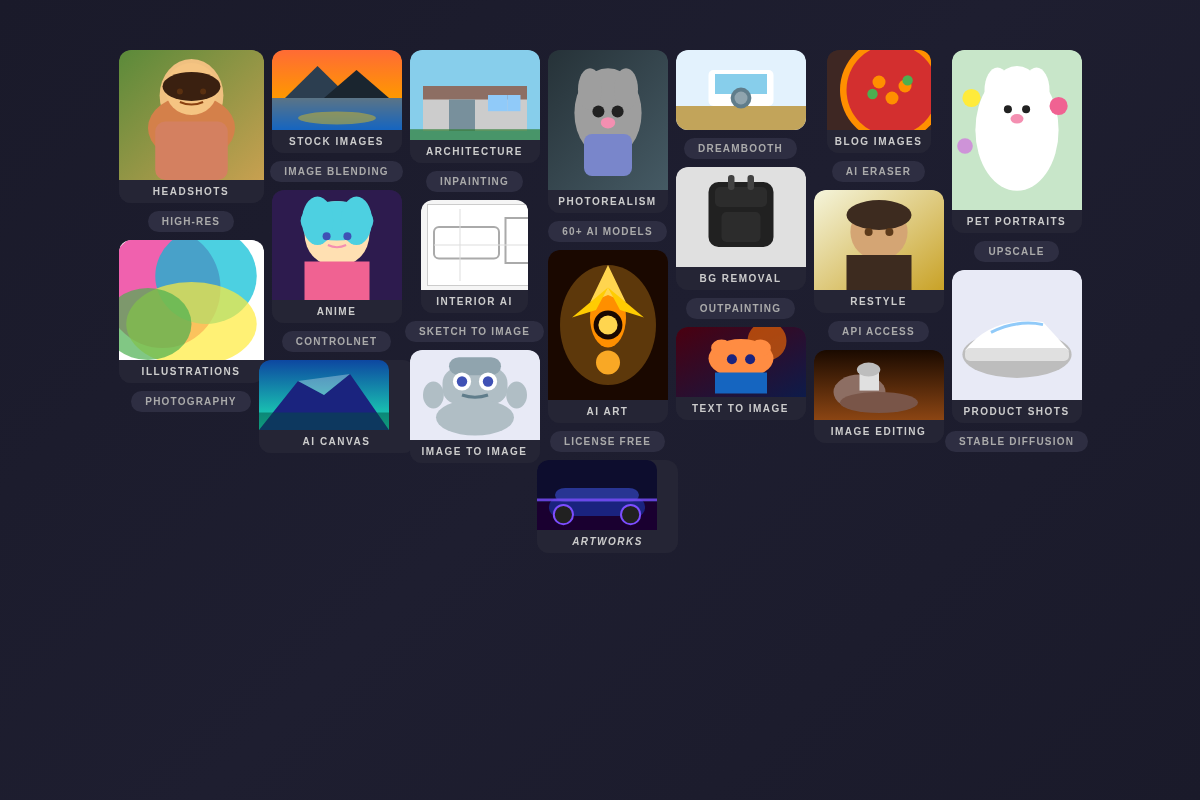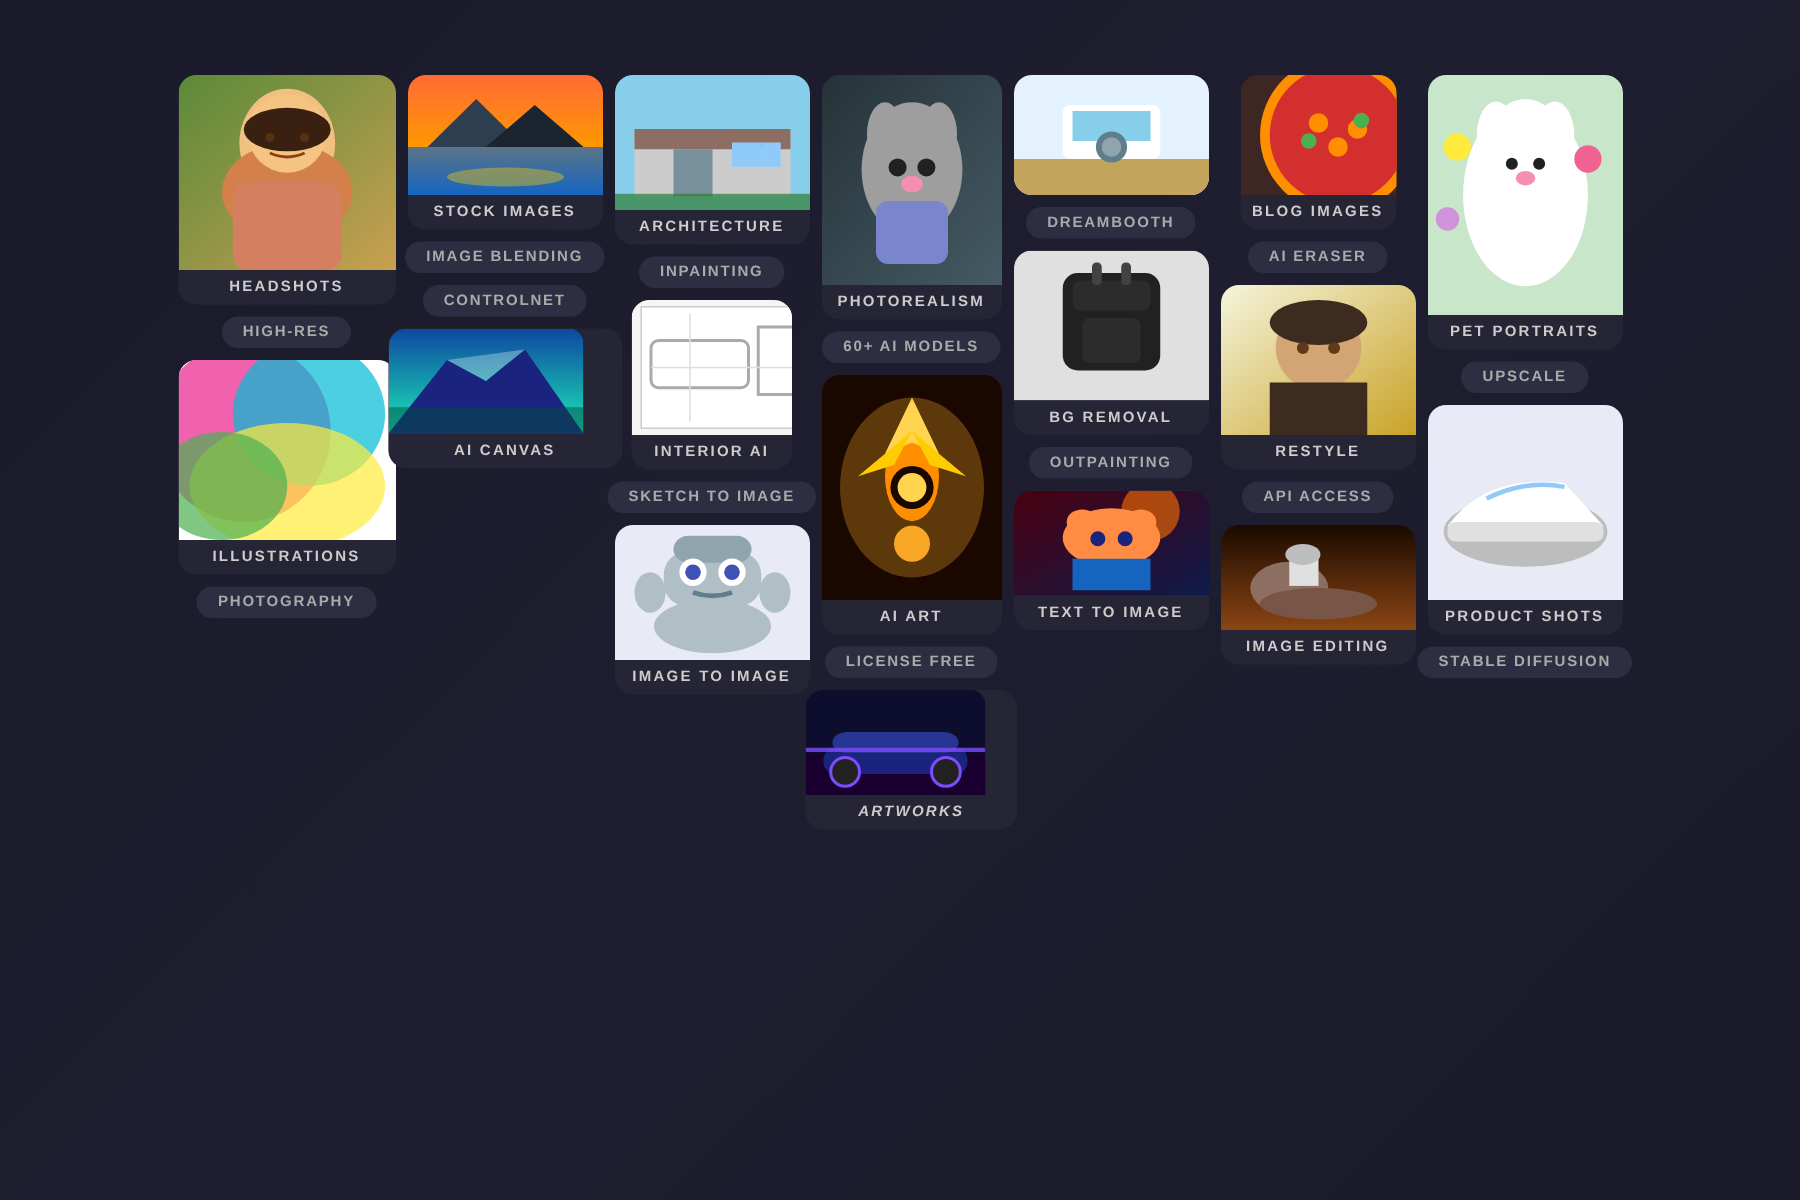--- a/index.html
+++ b/index.html
@@ -149,20 +149,34 @@
             </defs>
             <rect width="130" height="80" fill="url(#sky)"></rect>
             <polygon points="13,48 45.5,16 78,48" fill="#2c3e50"></polygon>
             <polygon points="52,48 84.5,20 117,48" fill="#1a252f"></polygon>
             <rect x="0" y="48" width="130" height="32" fill="#1565c0" opacity="0.7"></rect>
             <ellipse cx="65" cy="68" rx="39" ry="6.4" fill="#ffcc02" opacity="0.4"></ellipse>
           </svg></div>
         <div class="card-label">STOCK IMAGES</div>
       </div>
       <div class="tag-pill">IMAGE BLENDING</div>
+      <div class="card" style="width: 130px;">
+        <div class="img-box" style="height: 110px; width: 130px;"><svg width="130" height="110" xmlns="http://www.w3.org/2000/svg">
+            <rect width="130" height="110" fill="#2d1b4e"></rect>
+            <ellipse cx="65" cy="44" rx="32.5" ry="33" fill="#ffe0b2"></ellipse>
+            <ellipse cx="65" cy="30.800000000000004" rx="36.400000000000006" ry="19.8" fill="#4dd0e1"></ellipse>
+            <ellipse cx="45.5" cy="30.800000000000004" rx="15.6" ry="24.2" fill="#4dd0e1"></ellipse>
+            <ellipse cx="84.5" cy="30.800000000000004" rx="15.6" ry="24.2" fill="#4dd0e1"></ellipse>
+            <circle cx="54.6" cy="46.199999999999996" r="4" fill="#3f51b5"></circle>
+            <circle cx="75.39999999999999" cy="46.199999999999996" r="4" fill="#3f51b5"></circle>
+            <path d="M55.9,55 Q65,59.400000000000006 74.1,55" stroke="#f48fb1" stroke-width="2" fill="none"></path>
+            <rect x="32.5" y="71.5" width="65" height="38.5" fill="#f06292"></rect>
+          </svg></div>
+        <div class="card-label">ANIME</div>
+      </div>
       <div class="tag-pill">CONTROLNET</div>
       <div class="card" style="width: 156px;">
         <div class="img-box" style="height: 70px; width: 130px;"><svg width="130" height="70" xmlns="http://www.w3.org/2000/svg">
             <defs>
               <linearGradient id="sky3" x1="0%" y1="0%" x2="0%" y2="100%">
                 <stop offset="0%" style="stop-color:#0d47a1"></stop>
                 <stop offset="100%" style="stop-color:#1de9b6"></stop>
               </linearGradient>
             </defs>
             <rect width="130" height="70" fill="url(#sky3)"></rect>

